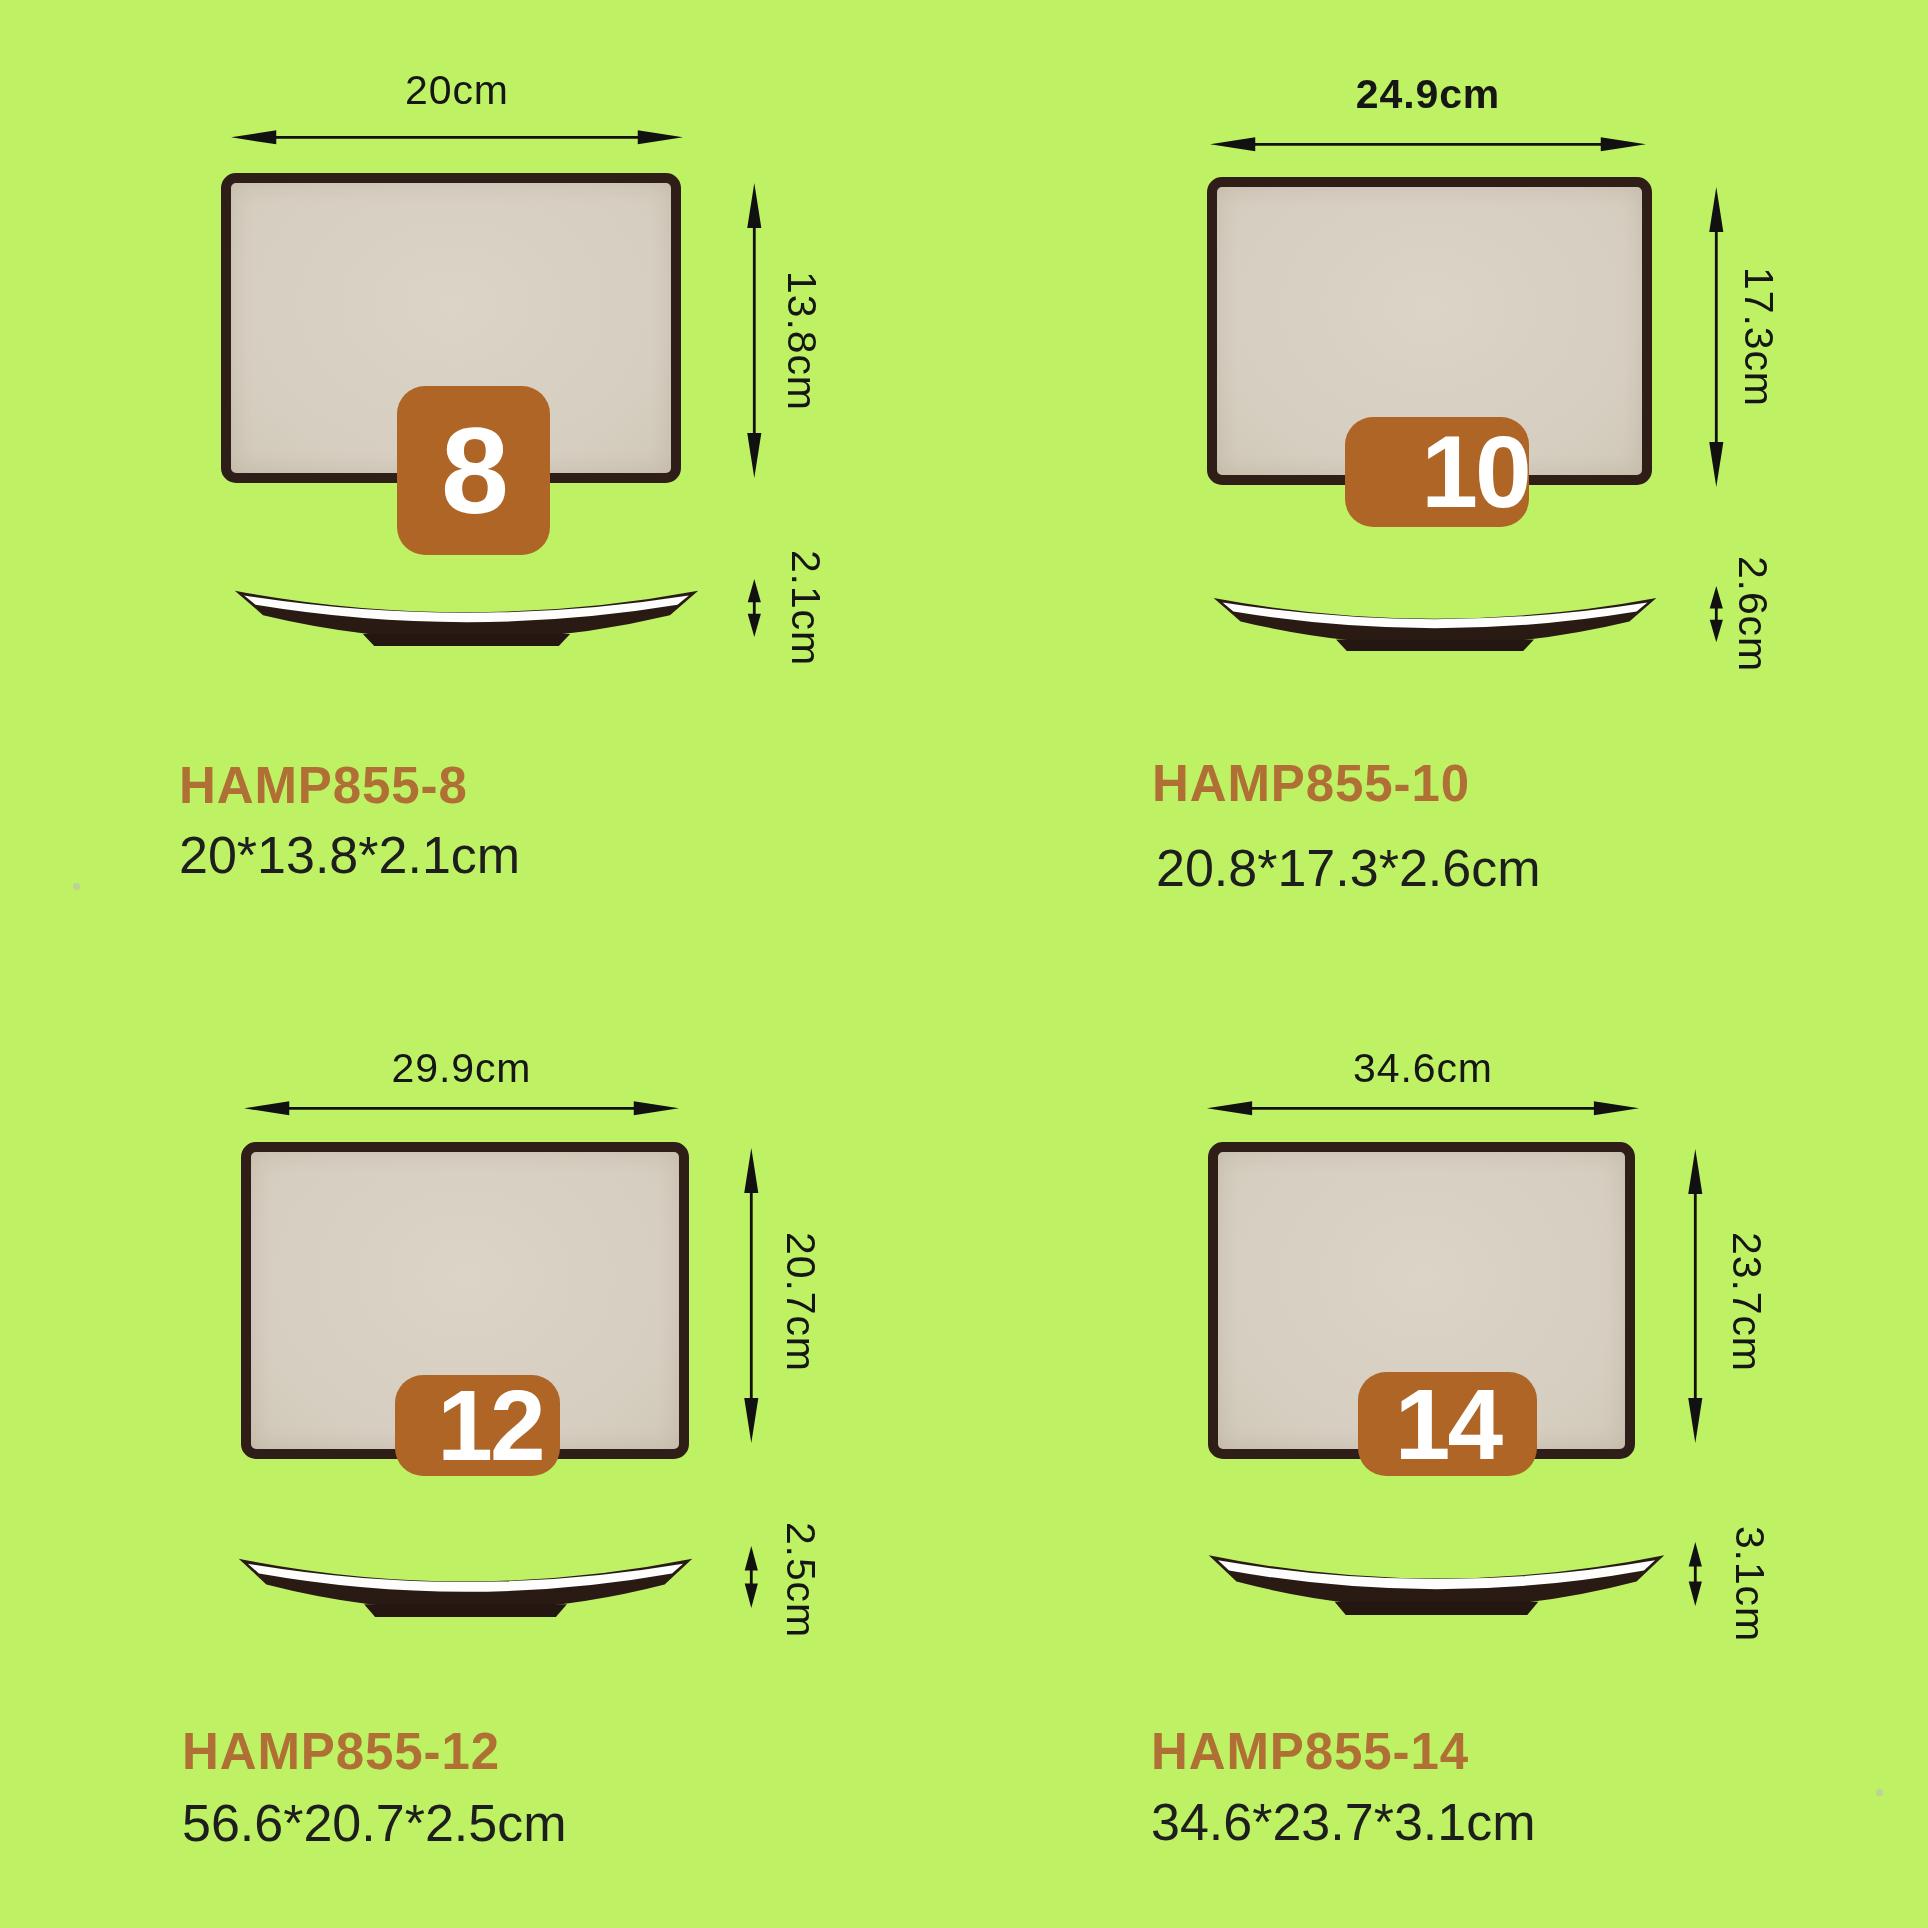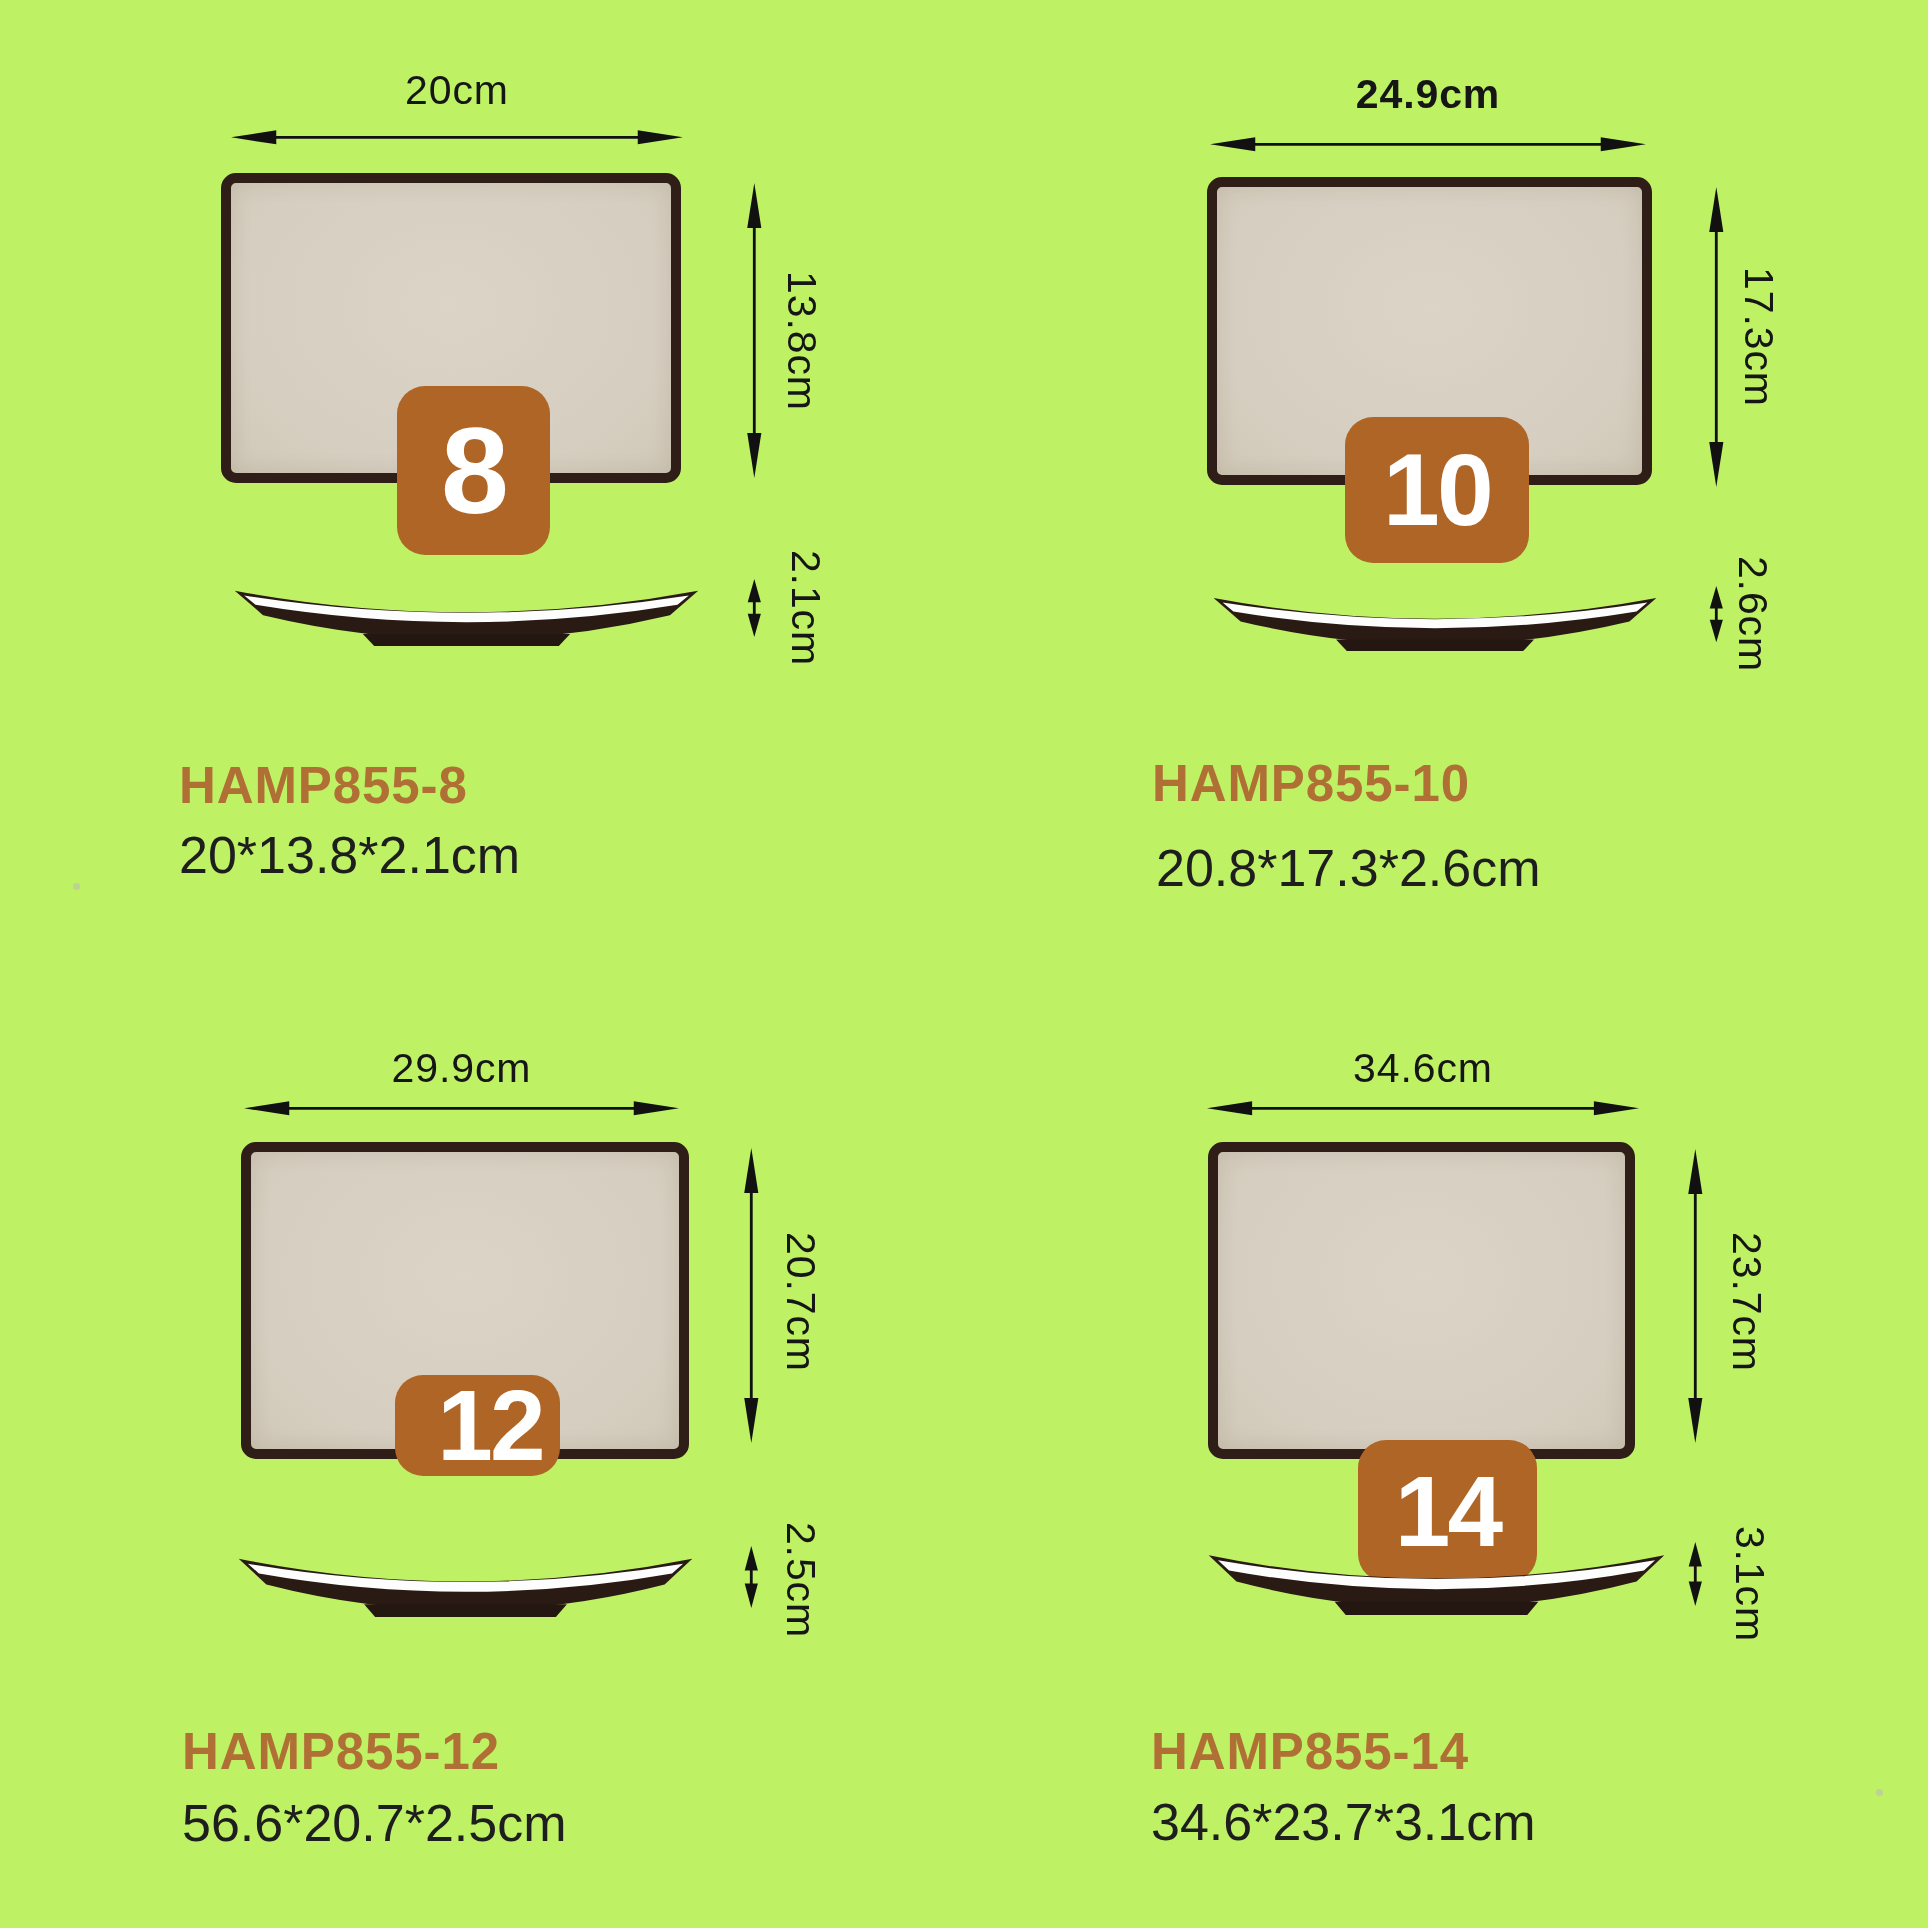--- a/index.html
+++ b/index.html
@@ -57,21 +57,21 @@
   .q1 .plate-side{left:231px;top:572px;width:471px;height:75px;}
   .q1 .t-arrow{left:743px;top:577px;}
   .q1 .t-label{left:782px;top:608px;}
   .q1 .code{left:179px;top:759px;}
   .q1 .dims{left:179px;top:832px;}
 
   
   .q2 .w-label{left:1208px;top:70px;width:440px;font-weight:bold;}
   .q2 .w-arrow{left:1208px;top:133px;}
   .q2 .plate-top{left:1207px;top:177px;width:445px;height:308px;}
-  .q2 .badge{left:1345px;top:417px;width:184px;height:146px;font-size:102px;}
+  .q2 .badge{left:1345px;top:417px;width:184px;height:110px;font-size:102px;justify-content:flex-end;}
   .q2 .v-arrow{left:1705px;top:185px;}
   .q2 .h-label{left:1735px;top:337px;}
   .q2 .plate-side{left:1210px;top:580px;width:450px;height:72px;}
   .q2 .t-arrow{left:1705px;top:584px;}
   .q2 .t-label{left:1729px;top:614px;}
   .q2 .code{left:1152px;top:757px;}
   .q2 .dims{left:1156px;top:845px;}
 
   
   .q3 .w-label{left:242px;top:1044px;width:439px;}
@@ -83,21 +83,21 @@
   .q3 .plate-side{left:235px;top:1539px;width:461px;height:79px;}
   .q3 .t-arrow{left:740px;top:1544px;}
   .q3 .t-label{left:777px;top:1580px;}
   .q3 .code{left:182px;top:1725px;}
   .q3 .dims{left:182px;top:1800px;}
 
   
   .q4 .w-label{left:1205px;top:1044px;width:436px;}
   .q4 .w-arrow{left:1205px;top:1097px;}
   .q4 .plate-top{left:1208px;top:1142px;width:427px;height:317px;}
-  .q4 .badge{left:1358px;top:1440px;width:179px;height:142px;font-size:100px;}
+  .q4 .badge{left:1358px;top:1372px;width:179px;height:104px;font-size:100px;}
   .q4 .v-arrow{left:1684px;top:1147px;}
   .q4 .h-label{left:1723px;top:1302px;}
   .q4 .plate-side{left:1205px;top:1535px;width:463px;height:81px;}
   .q4 .t-arrow{left:1684px;top:1540px;}
   .q4 .t-label{left:1726px;top:1584px;}
   .q4 .code{left:1151px;top:1725px;}
   .q4 .dims{left:1151px;top:1799px;}
 </style>
 </head>
 <body>

